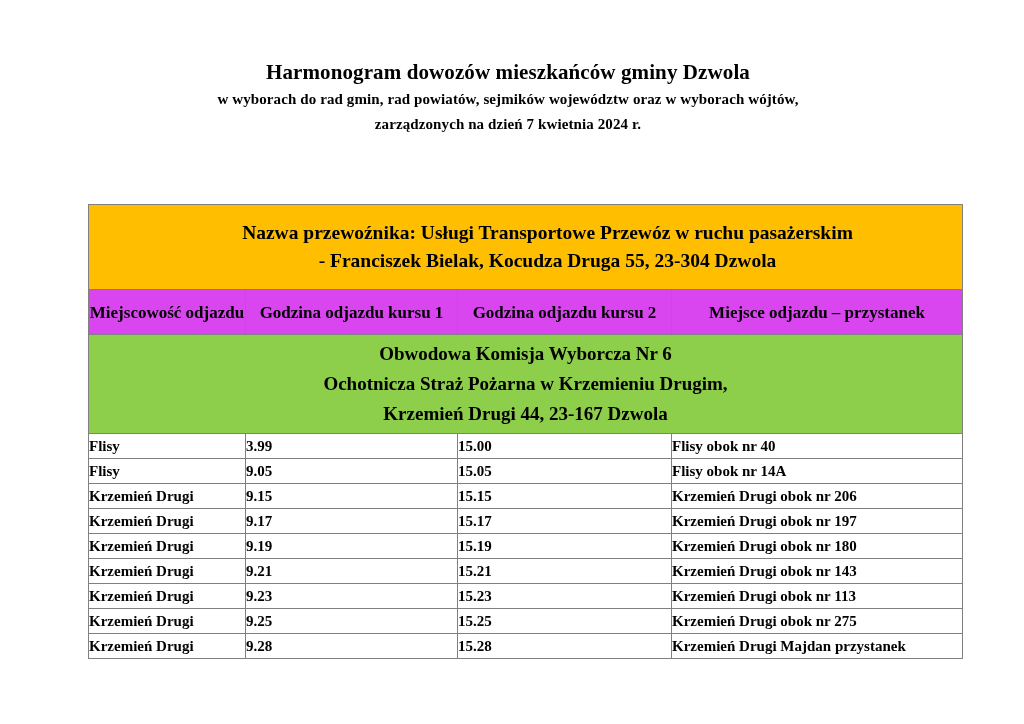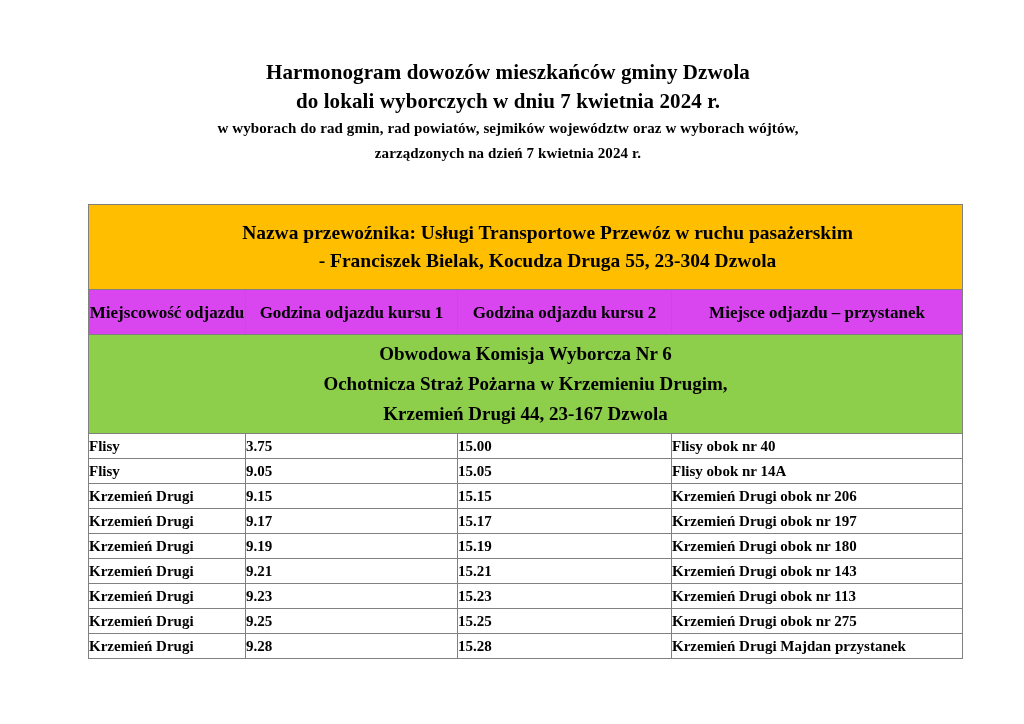--- a/index.html
+++ b/index.html
@@ -116,21 +116,20 @@
     white-space: nowrap;
   }
 </style>
 </head>
 <body>
 
 <div class="page">
 
   <div class="title-block">
     <div class="title-line-1">Harmonogram dowozów mieszkańców gminy Dzwola</div>
-    <div class="title-line-2">do lokali wyborczych w dniu 7 kwietnia 2024 r.</div>
     <div class="title-line-3">w wyborach do rad gmin, rad powiatów, sejmików województw oraz w wyborach wójtów,</div>
     <div class="title-line-4">zarządzonych na dzień 7 kwietnia 2024 r.</div>
   </div>
 
   <table class="schedule-table">
     <colgroup>
       <col class="col-1">
       <col class="col-2">
       <col class="col-3">
       <col class="col-4">
@@ -154,21 +153,21 @@
       <tr>
         <td class="commission-cell" colspan="4">
           <div class="commission-line">Obwodowa Komisja Wyborcza Nr 6</div>
           <div class="commission-line">Ochotnicza Straż Pożarna w Krzemieniu Drugim,</div>
           <div class="commission-line">Krzemień Drugi 44, 23-167 Dzwola</div>
         </td>
       </tr>
 
       <tr>
         <td class="data-cell">Flisy</td>
-        <td class="data-cell">3.75</td>
+        <td class="data-cell">3.99</td>
         <td class="data-cell">15.00</td>
         <td class="data-cell">Flisy obok nr 40</td>
       </tr>
       <tr>
         <td class="data-cell">Flisy</td>
         <td class="data-cell">9.05</td>
         <td class="data-cell">15.05</td>
         <td class="data-cell">Flisy obok nr 14A</td>
       </tr>
       <tr>

